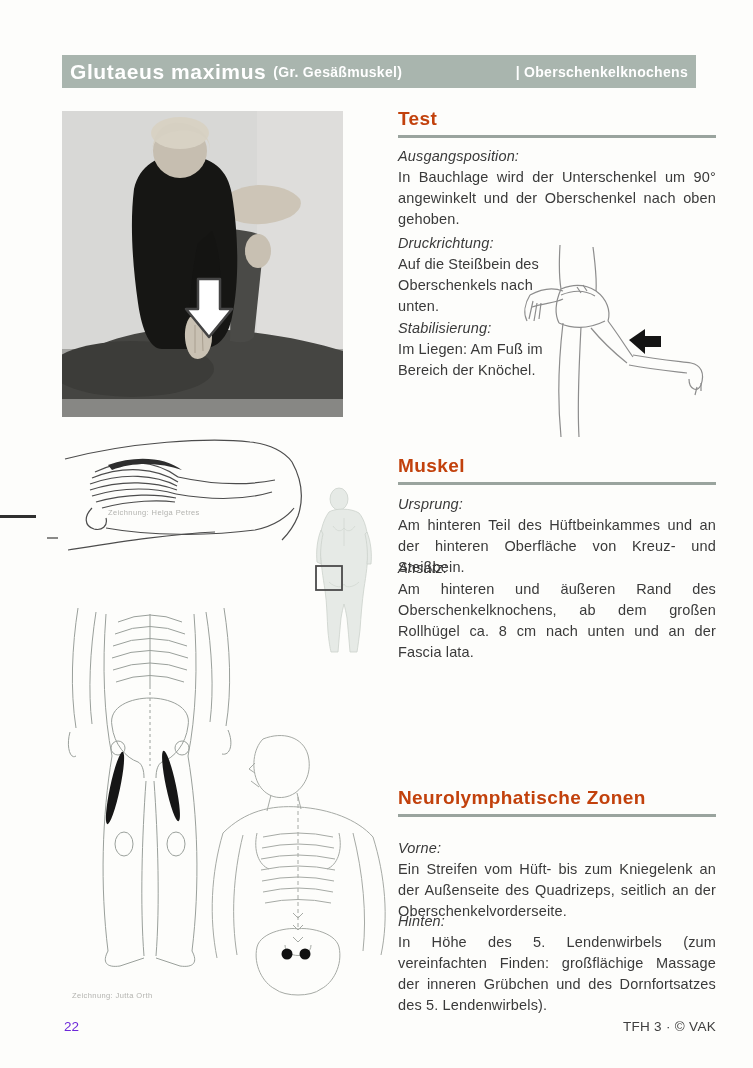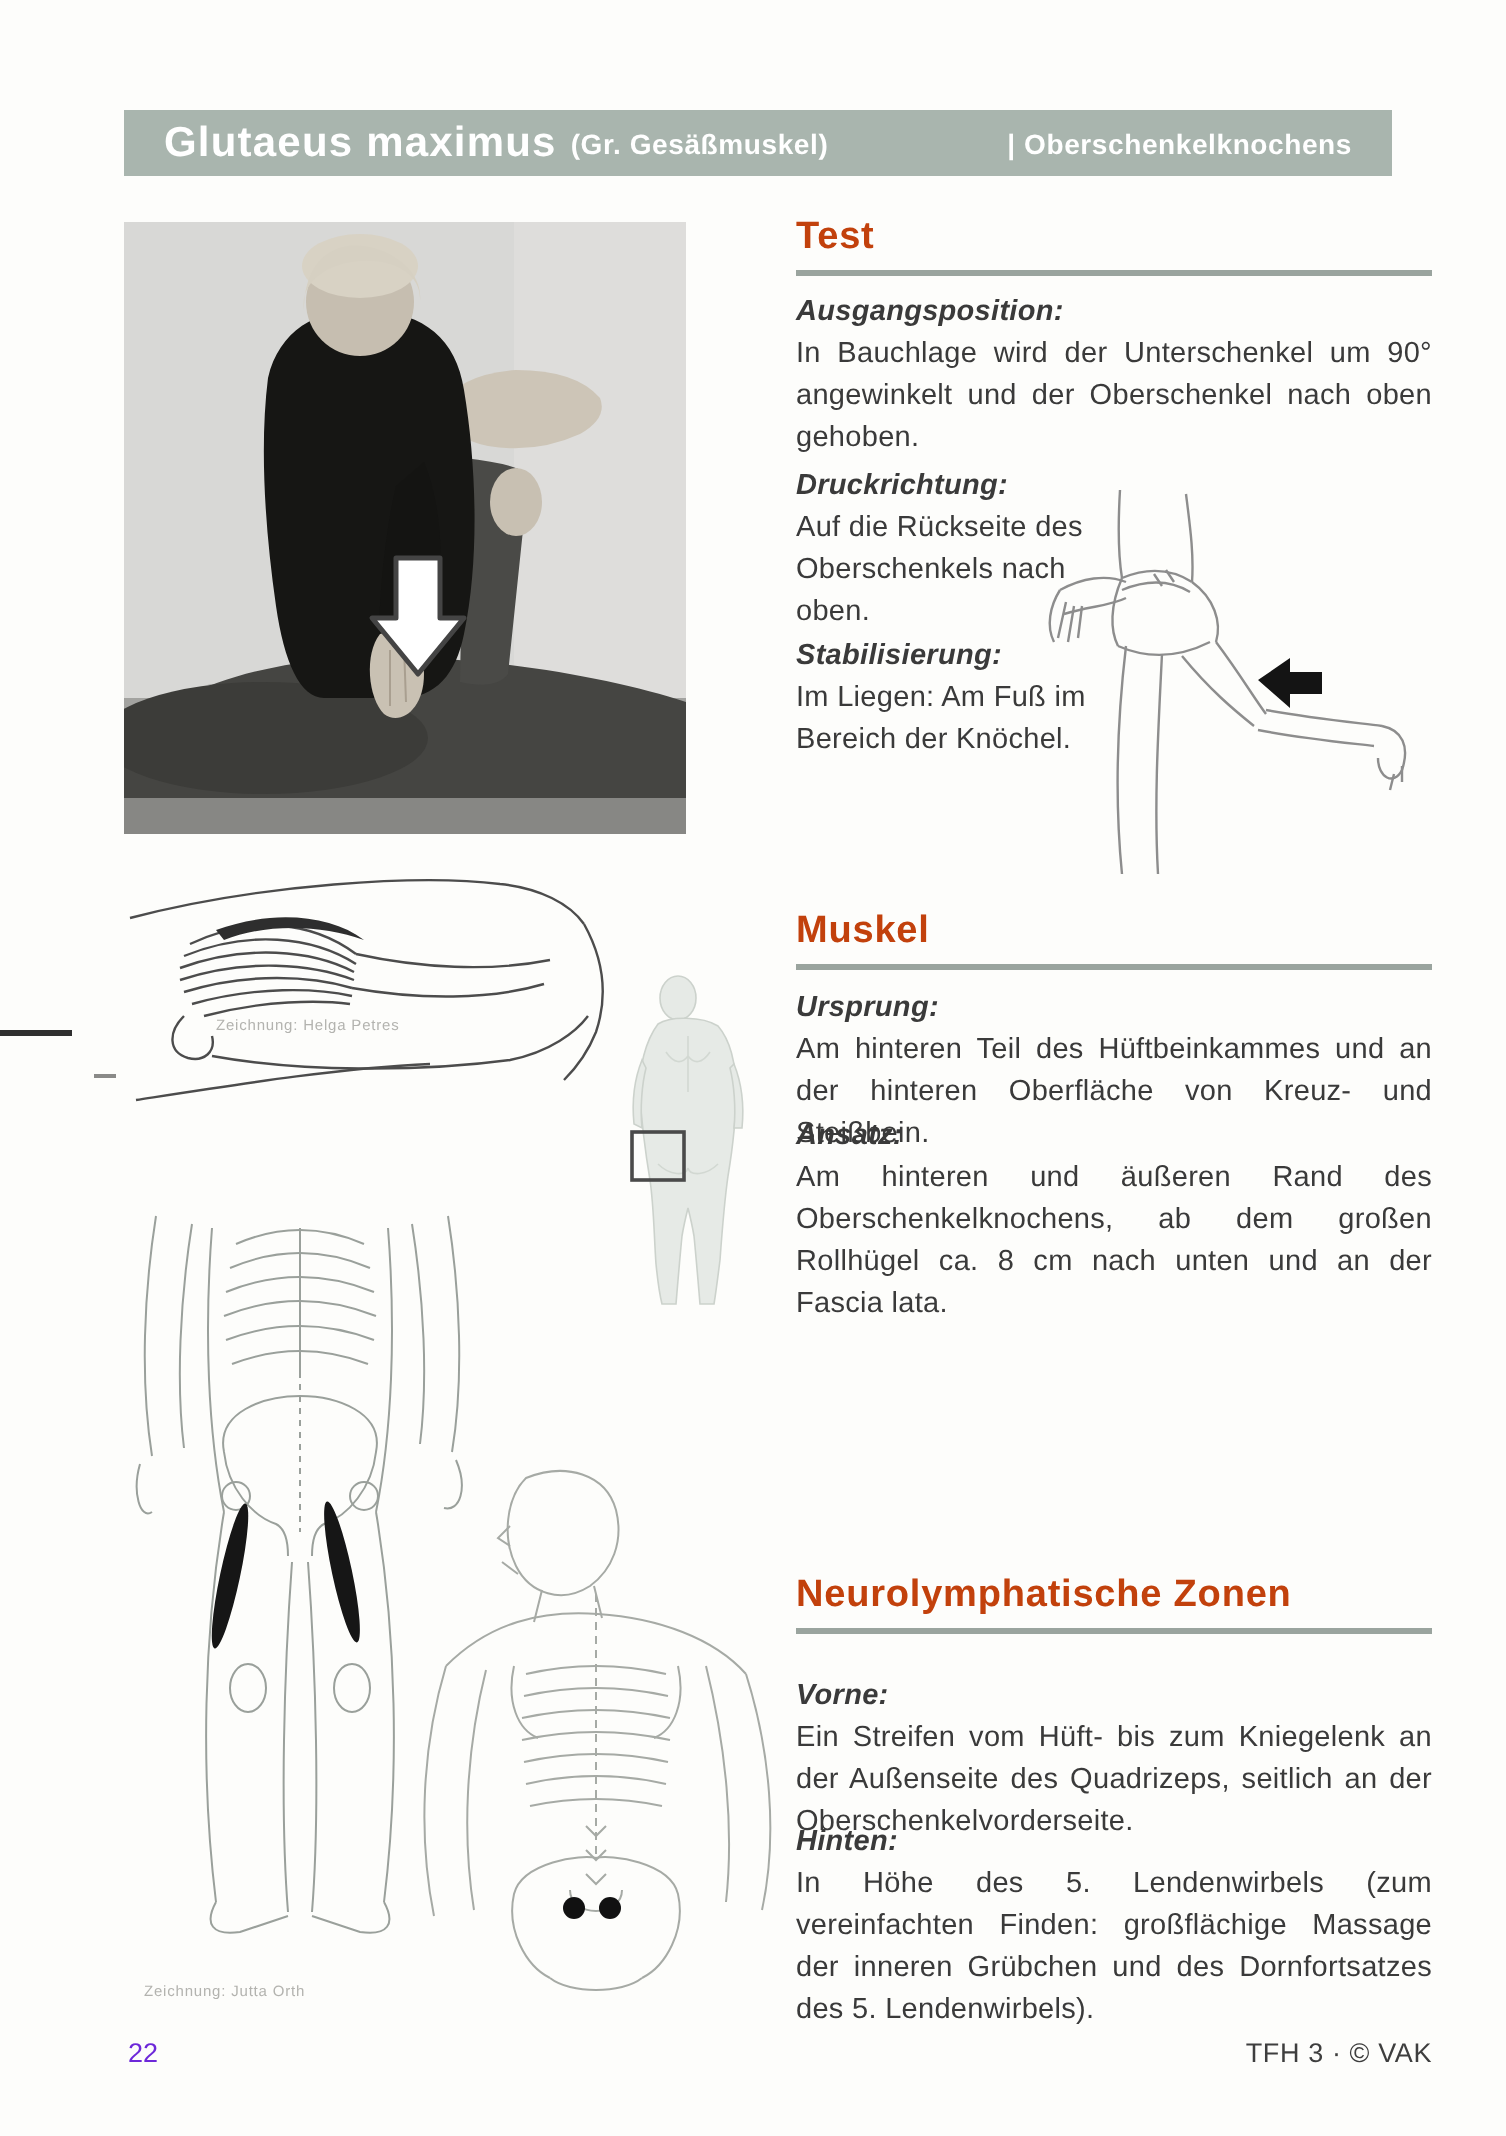--- a/index.html
+++ b/index.html
@@ -5,33 +5,33 @@
   html,body{margin:0;padding:0;background:#e8e8e6;}
   #page{
     position:relative;width:753px;height:1068px;background:#fdfdfb;
     font-family:"Liberation Sans",sans-serif;color:var(--text,#3a3a3a);
     overflow:hidden;margin:0 auto;
   }
   
   .header-bar{
     position:absolute;left:62px;top:55px;width:634px;height:33px;
     background:var(--header-bg,#a9b5ae);color:#ffffff;
-    display:flex;align-items:center;padding:0 20px;box-sizing:border-box;
+    display:flex;align-items:center;padding:0 8px;box-sizing:border-box;
   }
   .header-title{font-size:21px;font-weight:bold;letter-spacing:.6px;white-space:nowrap;}
   .header-subtitle{font-size:14px;font-weight:bold;margin-left:7px;letter-spacing:.3px;white-space:nowrap;}
   .header-category{font-size:14px;font-weight:bold;margin-left:auto;letter-spacing:.3px;white-space:nowrap;}
   
   .col-right{position:absolute;left:398px;width:318px;}
   .section-heading{
     font-size:19px;font-weight:bold;letter-spacing:.4px;color:#c2410c;
     padding-bottom:5px;border-bottom:3.5px solid var(--rule,#9aa49e);
   }
   .para{font-size:14.5px;line-height:21px;letter-spacing:.15px;}
-  .para .lbl{display:block;font-weight:bold;font-style:italic;}
+  .para .lbl{display:block;font-weight:normal;font-style:italic;}
   .para .body{display:block;}
   .justify .body{text-align:justify;}
   
   .fig{position:absolute;}
   .caption{
     position:absolute;font-size:7.5px;color:var(--caption,#b3b3af);
     letter-spacing:.4px;white-space:nowrap;
   }
   .edge-tick{position:absolute;background:#2f2f2f;}
   .footer-left{position:absolute;left:64px;top:1019px;font-size:13.5px;color:#6d28d9;}
@@ -157,21 +157,21 @@
 
   <div class="col-right" style="top:108px;">
     <div class="section-heading">Test</div>
   </div>
   <div class="col-right para justify" style="top:146px;">
     <span class="lbl">Ausgangsposition:</span>
     <span class="body">In Bauchlage wird der Unterschenkel um 90° angewinkelt und der Oberschenkel nach oben gehoben.</span>
   </div>
   <div class="col-right para" style="top:233px;width:145px;">
     <span class="lbl">Druckrichtung:</span>
-    <span class="body">Auf die Rückseite des Oberschenkels nach oben.</span>
+    <span class="body">Auf die Steißbein des Oberschenkels nach unten.</span>
   </div>
   <div class="col-right para" style="top:318px;width:145px;">
     <span class="lbl">Stabilisierung:</span>
     <span class="body">Im Liegen: Am Fuß im Bereich der Knöchel.</span>
   </div>
 
   <div class="fig" style="left:505px;top:237px;width:212px;height:200px;">
     <svg width="212" height="200" viewBox="0 0 212 200" fill="none" stroke="#8d8d8d" stroke-width="1.2">
       <path d="M55,8 C54,25 54,40 56,52 M88,10 C90,26 92,40 91,54"></path>
       <path d="M56,52 C68,47 80,47 91,54 M56,58 C68,53 80,53 90,59"></path>

